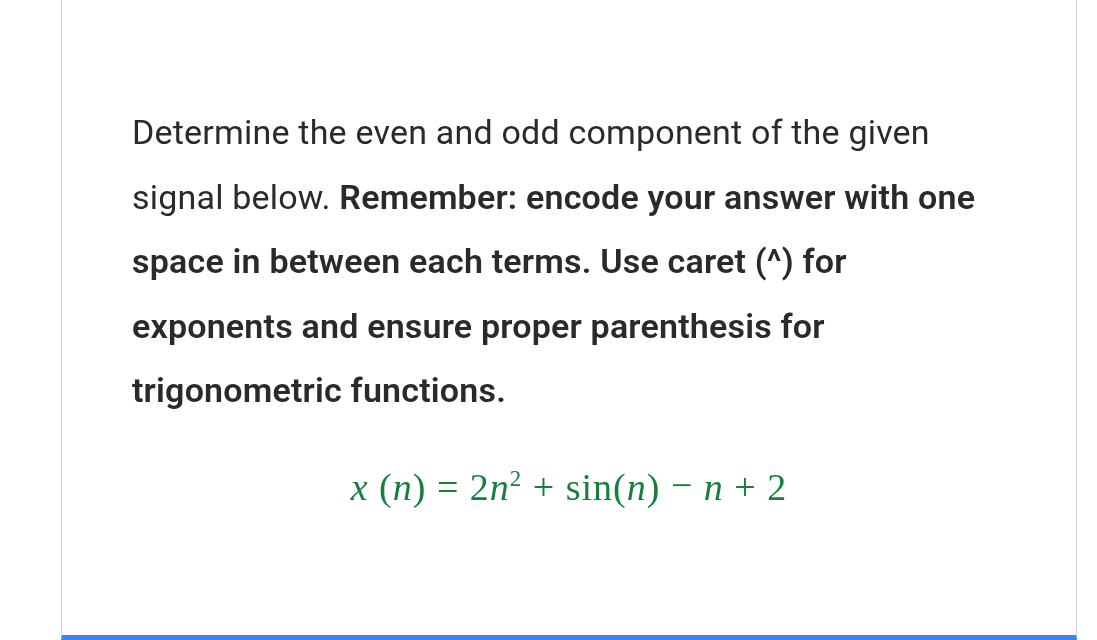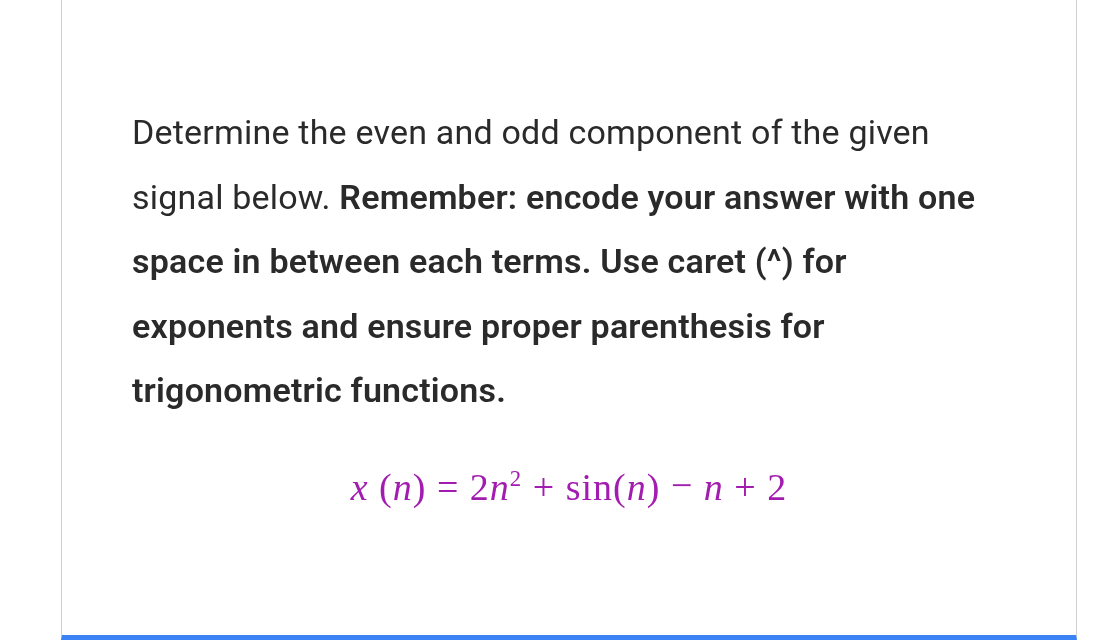--- a/index.html
+++ b/index.html
@@ -38,21 +38,21 @@
       font-weight: 400;
     }
     .bold {
       font-weight: 600;
     }
     .equation-row {
       margin-top: 42px;
       text-align: center;
       font-family: "Times New Roman", Times, serif;
       font-size: 38px;
-      color: #a21caf;
+      color: #15803d;
       letter-spacing: 1px;
     }
     .equation-row .italic {
       font-style: italic;
     }
     .equation-row sup {
       font-size: 0.6em;
       vertical-align: super;
     }
     .minus {

